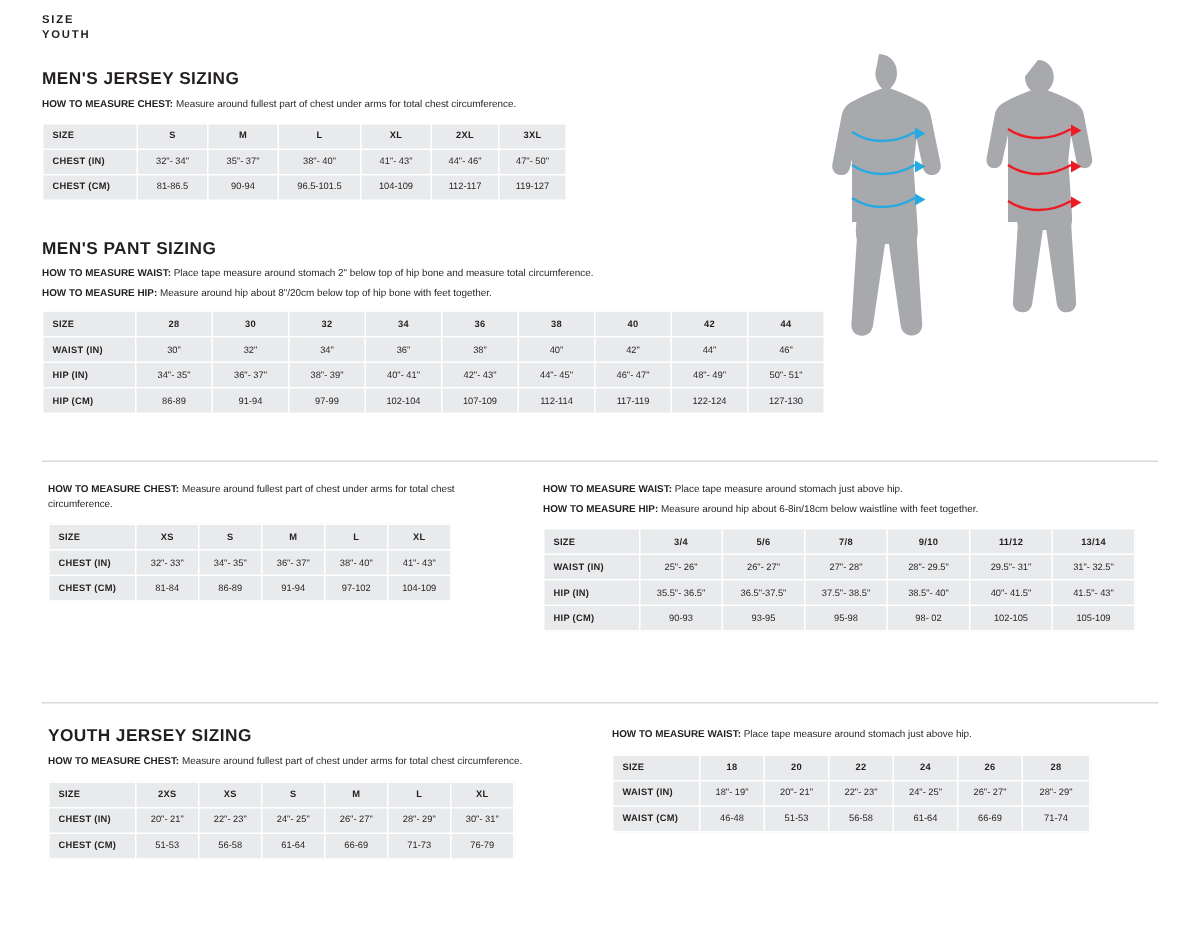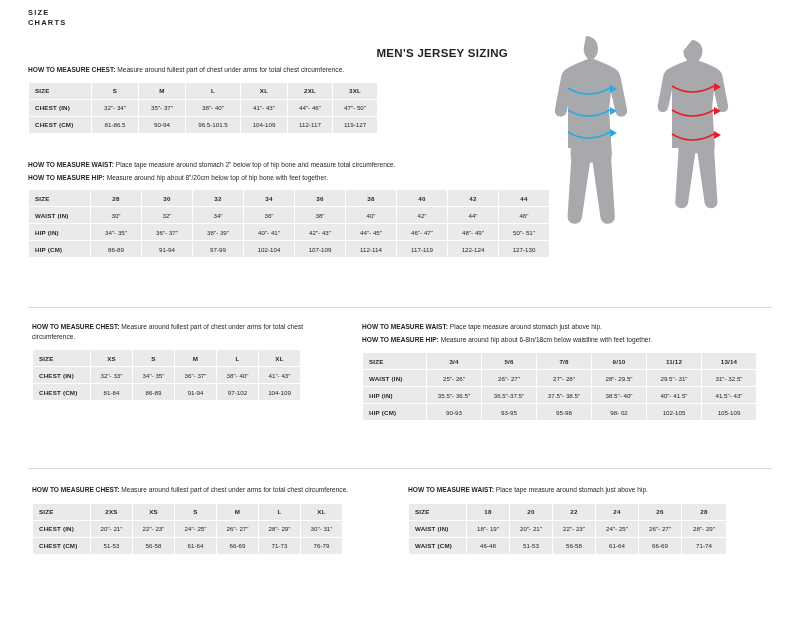--- a/index.html
+++ b/index.html
@@ -25,21 +25,20 @@
     line-height: 10px;
     color: #231f20;
   }
   
   .sec-title {
     font-size: 11.5px;
     font-weight: bold;
     letter-spacing: 0.3px;
     color: #231f20;
     margin: 0 0 6px 0;
-    text-align: right;
   }
   .howto {
     font-size: 6.6px;
     line-height: 9.5px;
     color: #231f20;
     margin: 0 0 3px 0;
   }
   .howto b { font-weight: bold; }
   
   table.size {
@@ -83,21 +82,21 @@
     width: 250px; height: 235px;
   }
 </style>
 </head>
 <body>
 
 <div class="page">
 
   <div class="doc-title">
     <div>SIZE</div>
-    <div>CHARTS</div>
+    <div>YOUTH</div>
   </div>
 
   <div class="figures">
     <svg width="250" height="235" viewBox="0 0 250 235" xmlns="http://www.w3.org/2000/svg">
 
       <g>
         <path fill="#a7a9ac" d="M62 6c7 0 12 5.5 12 12.5 0 5-2 8-4.5 10.5 6 2 13 5 19.5 8.5 4.5 2.4 6.5 5 7.5 9.5L103 79c.8 4-1.4 7-4.6 7.6-3.4.6-6.3-1.3-7.1-5L87 62l-2 18.5 2.8 42c.2 3-.3 5-.6 7.4l3.6 56c.3 4.6-2.6 7.6-6.8 7.8-4 .2-7-2.6-7.6-6.8l-7.8-54.3h-2.6L58 187c-.6 4.2-3.6 7-7.6 6.8-4.2-.2-7.1-3.2-6.8-7.8l3.6-56c-.3-2.4-.8-4.4-.6-7.4l2.8-42L47 62l-4.3 19.6c-.8 3.7-3.7 5.6-7.1 5-3.2-.6-5.4-3.6-4.6-7.6l6.1-32c1-4.5 3-7.1 7.5-9.5 6.5-3.5 13.5-6.5 19.5-8.5C61.6 26.5 59.6 23.5 59.6 18.5"></path>
 
         <path fill="#a7a9ac" d="M44 44h36v74H44z"></path>
       </g>
@@ -172,20 +171,21 @@
         <td>96.5-101.5</td>
         <td>104-109</td>
         <td>112-117</td>
         <td>119-127</td>
       </tr>
     </tbody>
       </table>
   </div>
 
   <div class="block" style="left:28px; top:160px; width:520px;">
+    <h2 class="sec-title">MEN'S PANT SIZING</h2>
     <p class="howto">
       <b>HOW TO MEASURE WAIST:</b><span> Place tape measure around stomach 2" below top of hip bone and measure total circumference.</span>
     </p>
     <p class="howto">
       <b>HOW TO MEASURE HIP:</b><span> Measure around hip about 8"/20cm below top of hip bone with feet together.</span>
     </p>
     <table class="size" style="width:470px; margin-top:7px;">
       <colgroup>
           <col style="width:62px">
           <col style="width:51px">
@@ -349,20 +349,21 @@
         <td>102-105</td>
         <td>105-109</td>
       </tr>
     </tbody>
       </table>
   </div>
 
   <div class="divider" style="top:468px;"></div>
 
   <div class="block" style="left:32px; top:485px; width:340px;">
+    <h2 class="sec-title">YOUTH JERSEY SIZING</h2>
     <p class="howto" style="width:330px;">
       <b>HOW TO MEASURE CHEST:</b><span> Measure around fullest part of chest under arms for total chest circumference.</span>
     </p>
     <table class="size" style="width:310px; margin-top:8px;">
       <colgroup>
           <col style="width:58px">
           <col style="width:42px">
           <col style="width:42px">
           <col style="width:42px">
           <col style="width:42px">

